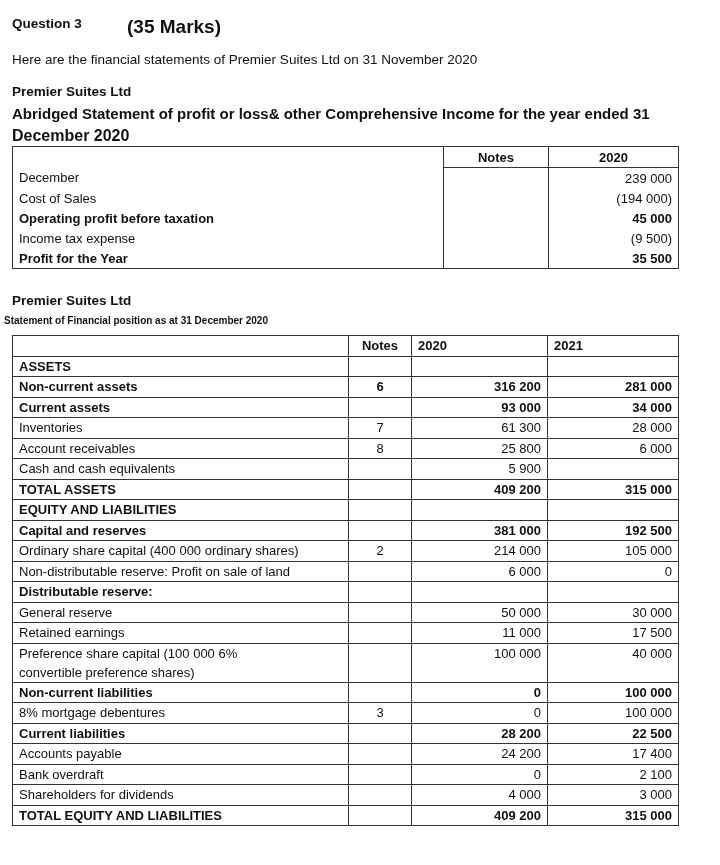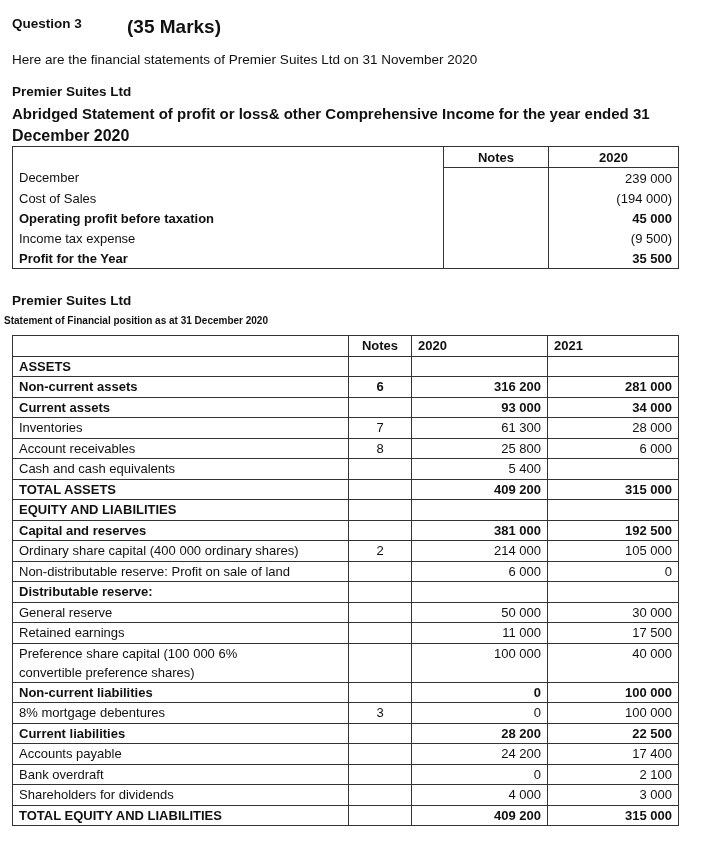--- a/index.html
+++ b/index.html
@@ -129,21 +129,21 @@
       </tr>
       <tr>
         <td class="c-label"><span>Account receivables</span></td>
         <td class="c-notes">8</td>
         <td class="c-2020">25 800</td>
         <td class="c-2021">6 000</td>
       </tr>
       <tr>
         <td class="c-label"><span>Cash and cash equivalents</span></td>
         <td class="c-notes"></td>
-        <td class="c-2020">5 400</td>
+        <td class="c-2020">5 900</td>
         <td class="c-2021"></td>
       </tr>
       <tr class="bold">
         <td class="c-label"><span>TOTAL ASSETS</span></td>
         <td class="c-notes"></td>
         <td class="c-2020">409 200</td>
         <td class="c-2021">315 000</td>
       </tr>
       <tr class="bold">
         <td class="c-label"><span>EQUITY AND LIABILITIES</span></td>

